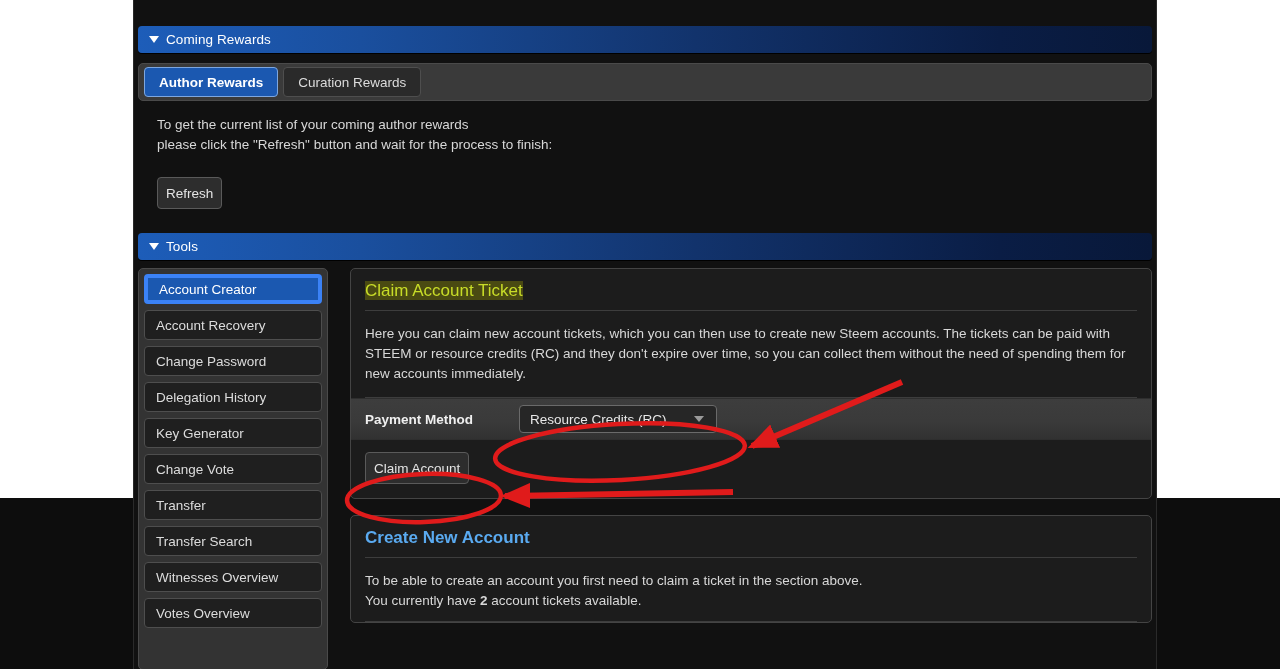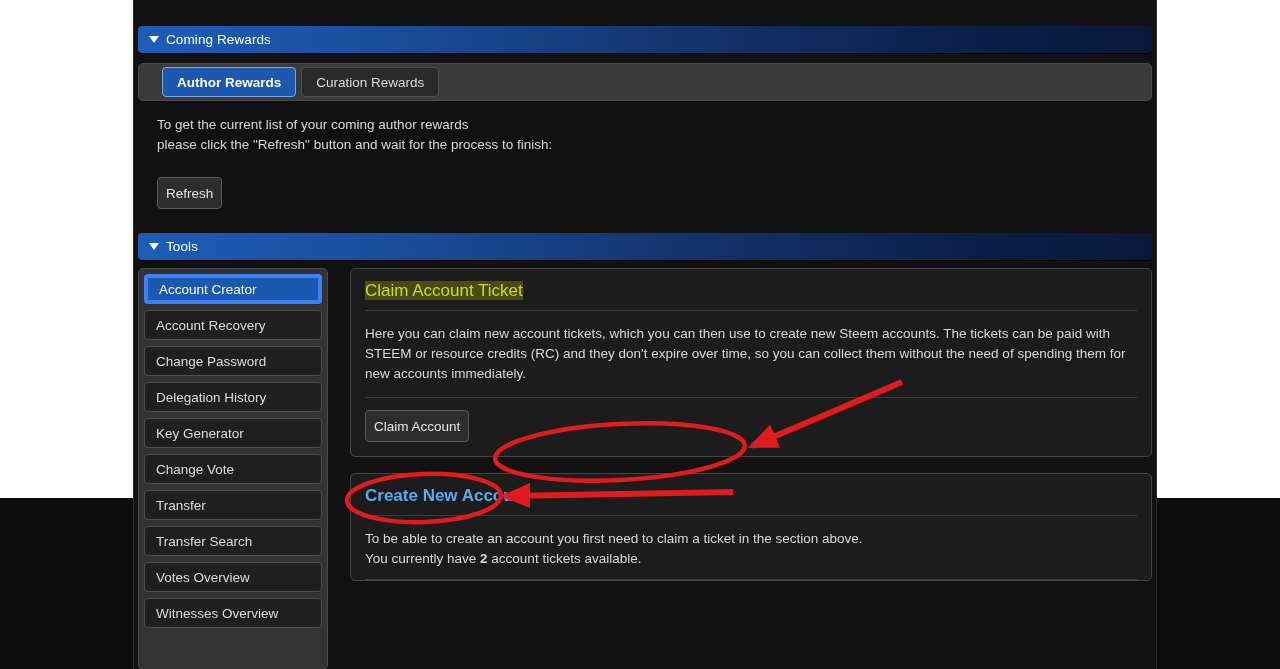--- a/index.html
+++ b/index.html
@@ -58,21 +58,21 @@
 
   
   .tabs-strip {
     margin: 10px 4px 0 4px;
     background: #3a3a3a;
     border: 1px solid #4a4a4a;
     border-radius: 5px;
     height: 38px;
     display: flex;
     align-items: center;
-    padding: 0 23px;
+    padding: 0 5px;
     box-sizing: border-box;
   }
   .tab {
     height: 28px;
     padding: 0 14px;
     display: flex;
     align-items: center;
     justify-content: center;
     font-size: 13.5px;
     border-radius: 4px;
@@ -307,37 +307,44 @@
         <div class="side-item">
           <span>Change Vote</span>
         </div>
         <div class="side-item">
           <span>Transfer</span>
         </div>
         <div class="side-item">
           <span>Transfer Search</span>
         </div>
         <div class="side-item">
+          <span>Witnesses Overview</span>
+        </div>
+        <div class="side-item">
           <span>Votes Overview</span>
-        </div>
-        <div class="side-item">
-          <span>Witnesses Overview</span>
         </div>
       </div>
 
       <div class="tools-main">
 
         <div class="card">
           <div class="card-title">
             <span class="hl">Claim Account Ticket</span>
           </div>
           <div class="rule"></div>
           <div class="card-desc">Here you can claim new account tickets, which you can then use to create new Steem accounts. The tickets can be paid with STEEM or resource credits (RC) and they don't expire over time, so you can collect them without the need of spending them for new accounts immediately.</div>
           <div class="rule"></div>
 
+          <div class="pay-row">
+            <div class="pay-label">Payment Method</div>
+            <div class="select">
+              <span>Resource Credits (RC)</span>
+              <span class="sel-caret"></span>
+            </div>
+          </div>
 
           <div class="claim-row">
             <div class="btn">
               <span>Claim Account</span>
             </div>
           </div>
         </div>
 
         <div class="card" style="margin-bottom:0">
           <div class="card-title">

